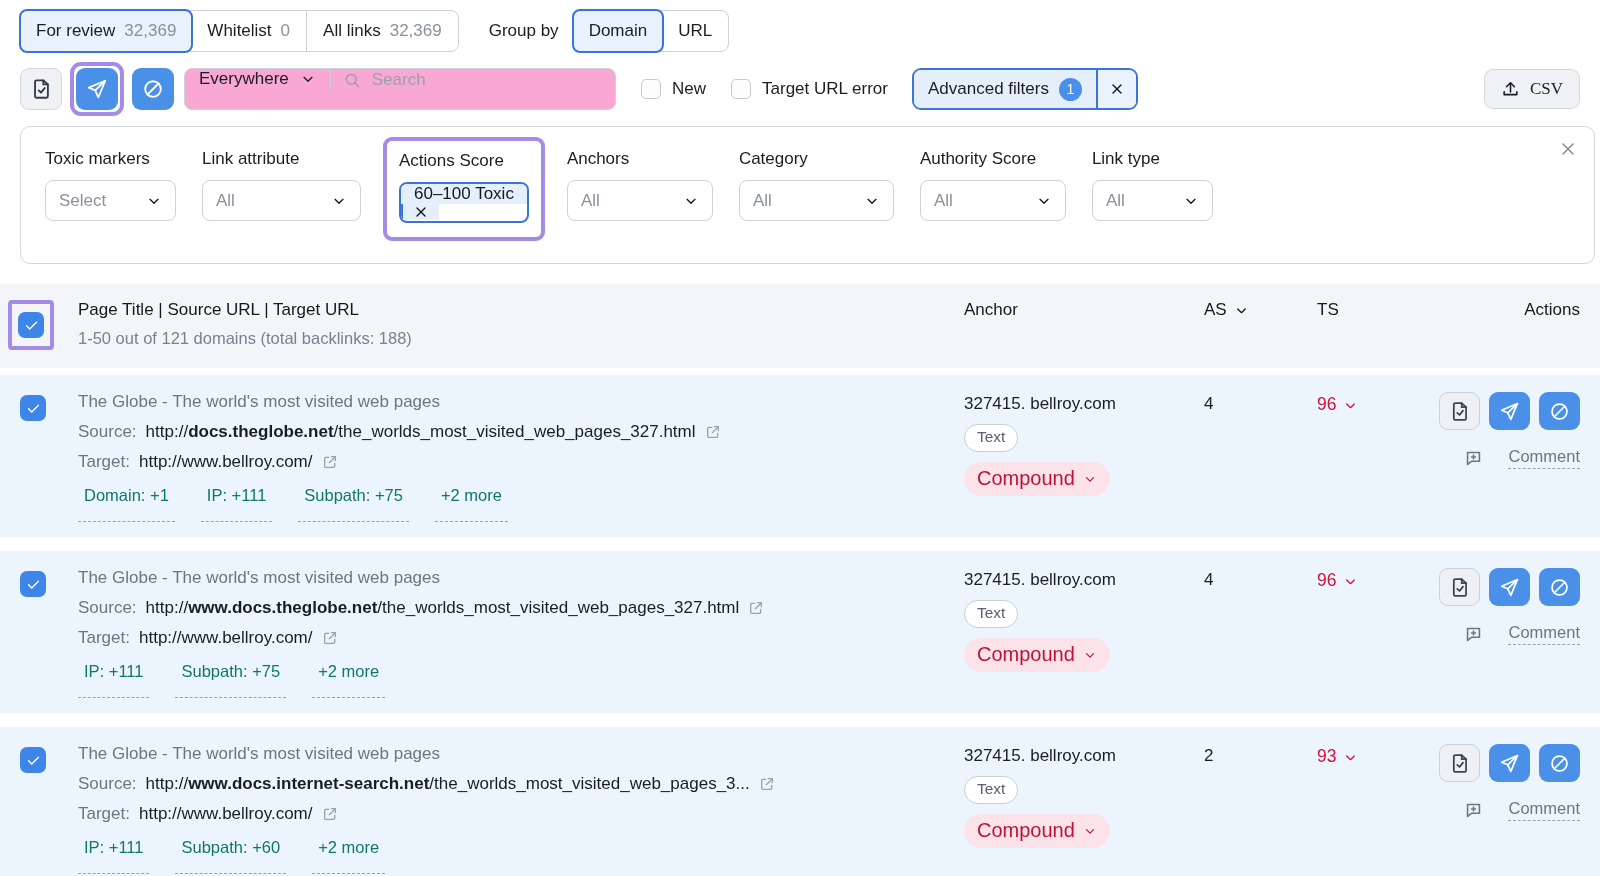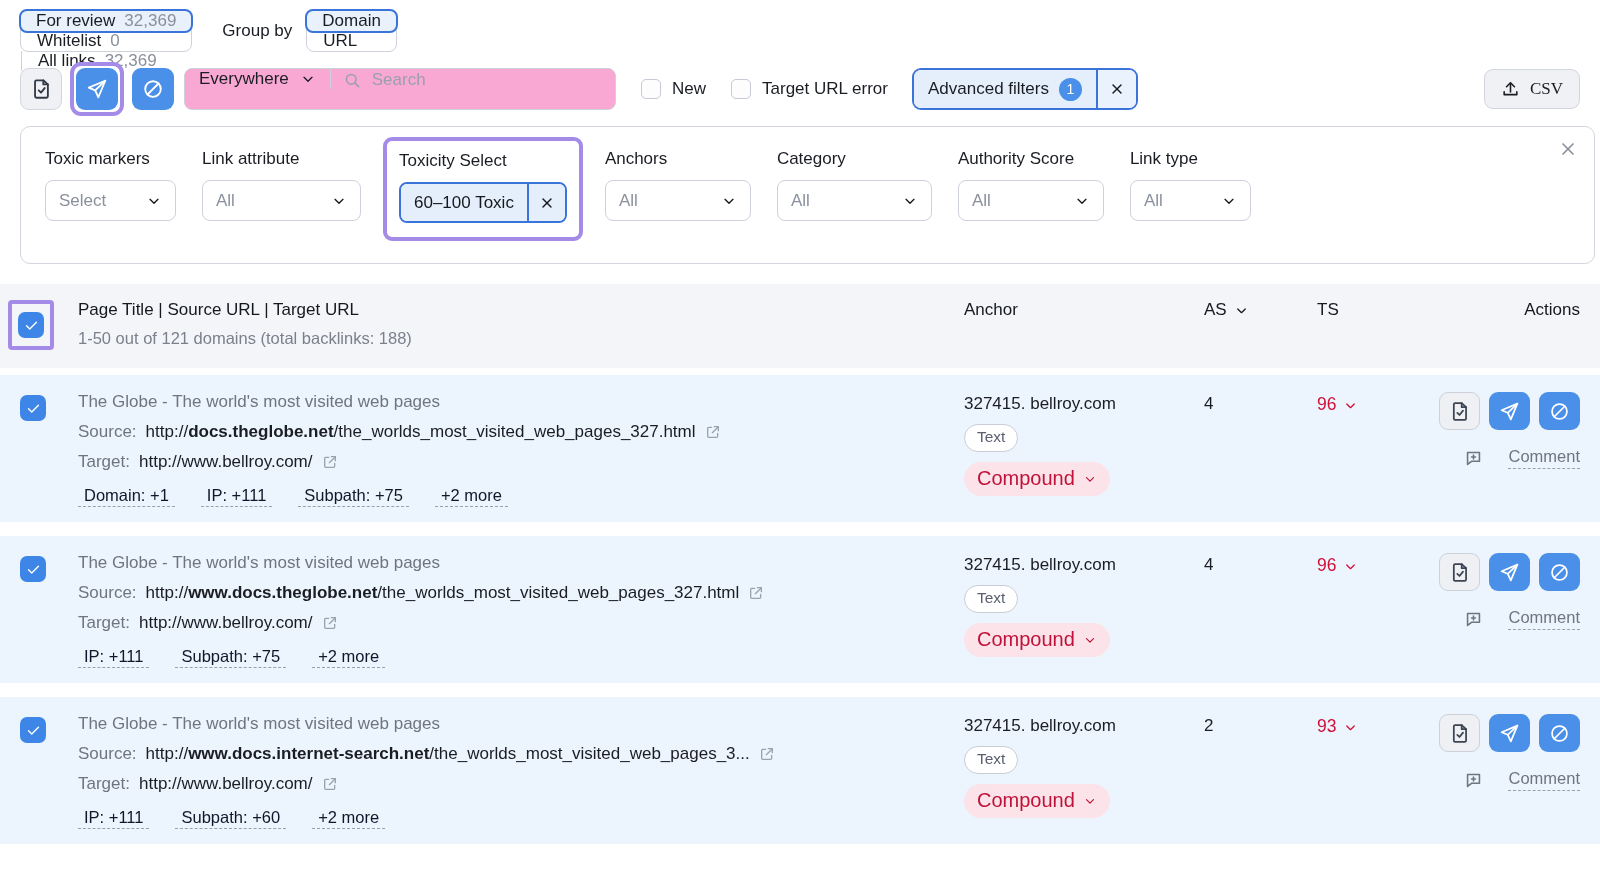--- a/index.html
+++ b/index.html
@@ -8,21 +8,21 @@
     width:1600px; height:876px; overflow:hidden;
     background:#ffffff; color:#1a1d23;
     font-family:"Liberation Sans","DejaVu Sans",sans-serif;
     font-size:17px;
   }
   svg { display:block; }
   .ic { stroke:currentColor; fill:none; stroke-width:2; stroke-linecap:round; stroke-linejoin:round; }
 
   
   .topbar { display:flex; align-items:center; padding:10px 20px 0 20px; }
-  .tab-group { display:flex; align-items:stretch; height:42px; border:1px solid #cdd1da; border-radius:8px; background:#fff;flex-direction:column; }
+  .tab-group { display:flex; align-items:stretch; height:42px; border:1px solid #cdd1da; border-radius:8px; background:#fff; }
   .tab { display:flex; align-items:center; gap:9px; padding:0 16px; white-space:nowrap; }
   .tab + .tab { border-left:1px solid #cdd1da; }
   .tab.selected { border:2px solid #3b74d9; background:#e8f1fc; border-radius:8px; margin:-2px; padding:0 15px; position:relative; z-index:1; }
   .tab.selected + .tab { border-left:none; }
   .tab-count { color:#8a909c; }
   .groupby-label { margin-left:30px; margin-right:14px; }
   .import-btn { margin-left:auto; display:flex; align-items:center; gap:11px; background:#35a277; color:#fff; border:none; border-radius:8px; height:42px; padding:0 20px; font-size:17.5px; font-weight:700; font-family:inherit; }
 
   
   .toolbar { display:flex; align-items:center; gap:10px; padding:16px 20px 8px 20px; }
@@ -42,21 +42,21 @@
   .adv-badge { width:23px; height:23px; border-radius:50%; background:#4a8fe8; color:#fff; font-size:14px; display:flex; align-items:center; justify-content:center; }
   .adv-x { display:flex; align-items:center; justify-content:center; width:40px; border-left:2px solid #3b74d9; background:#eaf2fd; color:#15181d; }
   .csv-btn { margin-left:auto; display:flex; align-items:center; gap:10px; height:40px; padding:0 16px; background:#f0f1f4; border:1px solid #d3d6de; border-radius:9px; color:#1a1d23; font-size:17px; font-family:Liberation Serif, serif; }
 
   
   .filter-panel { position:relative; margin:8px 5px 0 20px; border:1px solid #d3d6de; border-radius:10px; padding:22px 24px 26px 24px; display:flex; gap:26px; align-items:flex-start; background:#fff; }
   .flabel { margin-bottom:11px; white-space:nowrap; }
   .fselect { display:flex; align-items:center; justify-content:space-between; gap:10px; border:1px solid #cdd1da; border-radius:8px; height:41px; padding:0 13px; color:#8a909c; background:#fff; }
   .fselect .chev { color:#15181d; }
   .hl-box { border:4px solid #a58be8; border-radius:9px; padding:10px 12px 14px 12px; margin:-12px -4px -4px -4px; background:#fff; }
-  .chip { display:flex; align-items:stretch; height:41px; border:2px solid #3b74d9; border-radius:8px; overflow:hidden; }
+  .chip { display:flex; align-items:stretch; height:41px; border:2px solid #3b74d9; border-radius:8px; overflow:hidden;flex-direction:column; }
   .chip-val { display:flex; align-items:center; padding:0 13px; background:#e5effc; color:#15181d; white-space:nowrap; }
   .chip-x { display:flex; align-items:center; justify-content:center; width:38px; border-left:2px solid #3b74d9; background:#e5effc; color:#15181d; }
   .panel-close { position:absolute; top:12px; right:16px; color:#8a8f9b; background:none; border:none; padding:0; }
 
   
   .grid { display:grid; grid-template-columns:64px 1fr 240px 103px 110px 183px; }
   .thead { background:#f4f5f9; margin-top:20px; padding:16px 0 18px 0; align-items:flex-start; }
   .th-title-cell { padding-left:14px; }
   .th-title { color:#15181d; }
   .th-sub { color:#7b808c; margin-top:9px; font-size:16.5px; }
@@ -70,21 +70,21 @@
   .trow { background:#ecf5fd; margin-top:14px; padding:17px 0 15px 0; }
   .trow.first { margin-top:7px; }
   .check-cell { padding-left:20px; padding-top:3px; }
   .title-cell { padding-left:14px; }
   .row-title { color:#6f7580; }
   .url-line { margin-top:10px; display:flex; align-items:center; gap:9px; white-space:nowrap; }
   .url-label { color:#6f7580; }
   .url b { font-weight:700; }
   .ext { color:#9aa2ad; }
   .tag-line { margin-top:13px; display:flex; gap:26px; font-size:16.5px; color:#3f444e; }
-  .tag { border-bottom:1.5px dashed #9aa0ab; padding-bottom:1px; background:none; border-top:none;border-left:none;border-right:none; font-family:inherit; font-size:16.5px; color:#0f172a; }
+  .tag { border-bottom:1.5px dashed #9aa0ab; padding-bottom:16px; background:none; border-top:none;border-left:none;border-right:none; font-family:inherit; font-size:16.5px; color:#0f766e; }
   .anchor-cell { padding-top:2px; }
   .pill-text { display:inline-flex; margin-top:10px; border:1px solid #c9cdd6; background:#fff; border-radius:999px; padding:3px 12px 5px 12px; font-size:15.5px; color:#5a6070; }
   .pill-compound { display:inline-flex; align-items:center; gap:8px; margin-top:10px; background:#fbe3e9; color:#c01238; border-radius:999px; padding:5px 13px 6px 13px; font-size:20px; border:none; font-family:inherit; }
   .as-cell { padding-top:2px; }
   .ts-cell { padding-left:10px; padding-top:2px; color:#cf1039; display:flex; align-items:flex-start; gap:7px; }
   .ts-val { font-size:17.5px; }
   .actions-cell { padding-right:20px; display:flex; flex-direction:column; align-items:flex-end; }
   .action-btns { display:flex; gap:9px; }
   .action-btn { width:41px; height:38px; border-radius:9px; display:flex; align-items:center; justify-content:center; border:none; padding:0; }
   .action-btn.gray { background:#eef0f3; border:1px solid #cdd1d9; color:#3c4452; }
@@ -272,21 +272,21 @@
         <span>All</span>
         <span class="chev">
             <svg class="ic" width="16" height="16" stroke-width="2.4">
               <use href="#i-chevron"></use>
             </svg>
           </span>
       </div>
     </div>
     <div class="hl-box">
       <div>
-        <div class="flabel">Toxicity Select</div>
+        <div class="flabel">Actions Score</div>
         <div class="chip">
           <span class="chip-val">60–100 Toxic</span>
           <span class="chip-x">
               <svg class="ic" width="16" height="16" stroke-width="2.6">
                 <use href="#i-x"></use>
               </svg>
             </span>
         </div>
       </div>
     </div>

